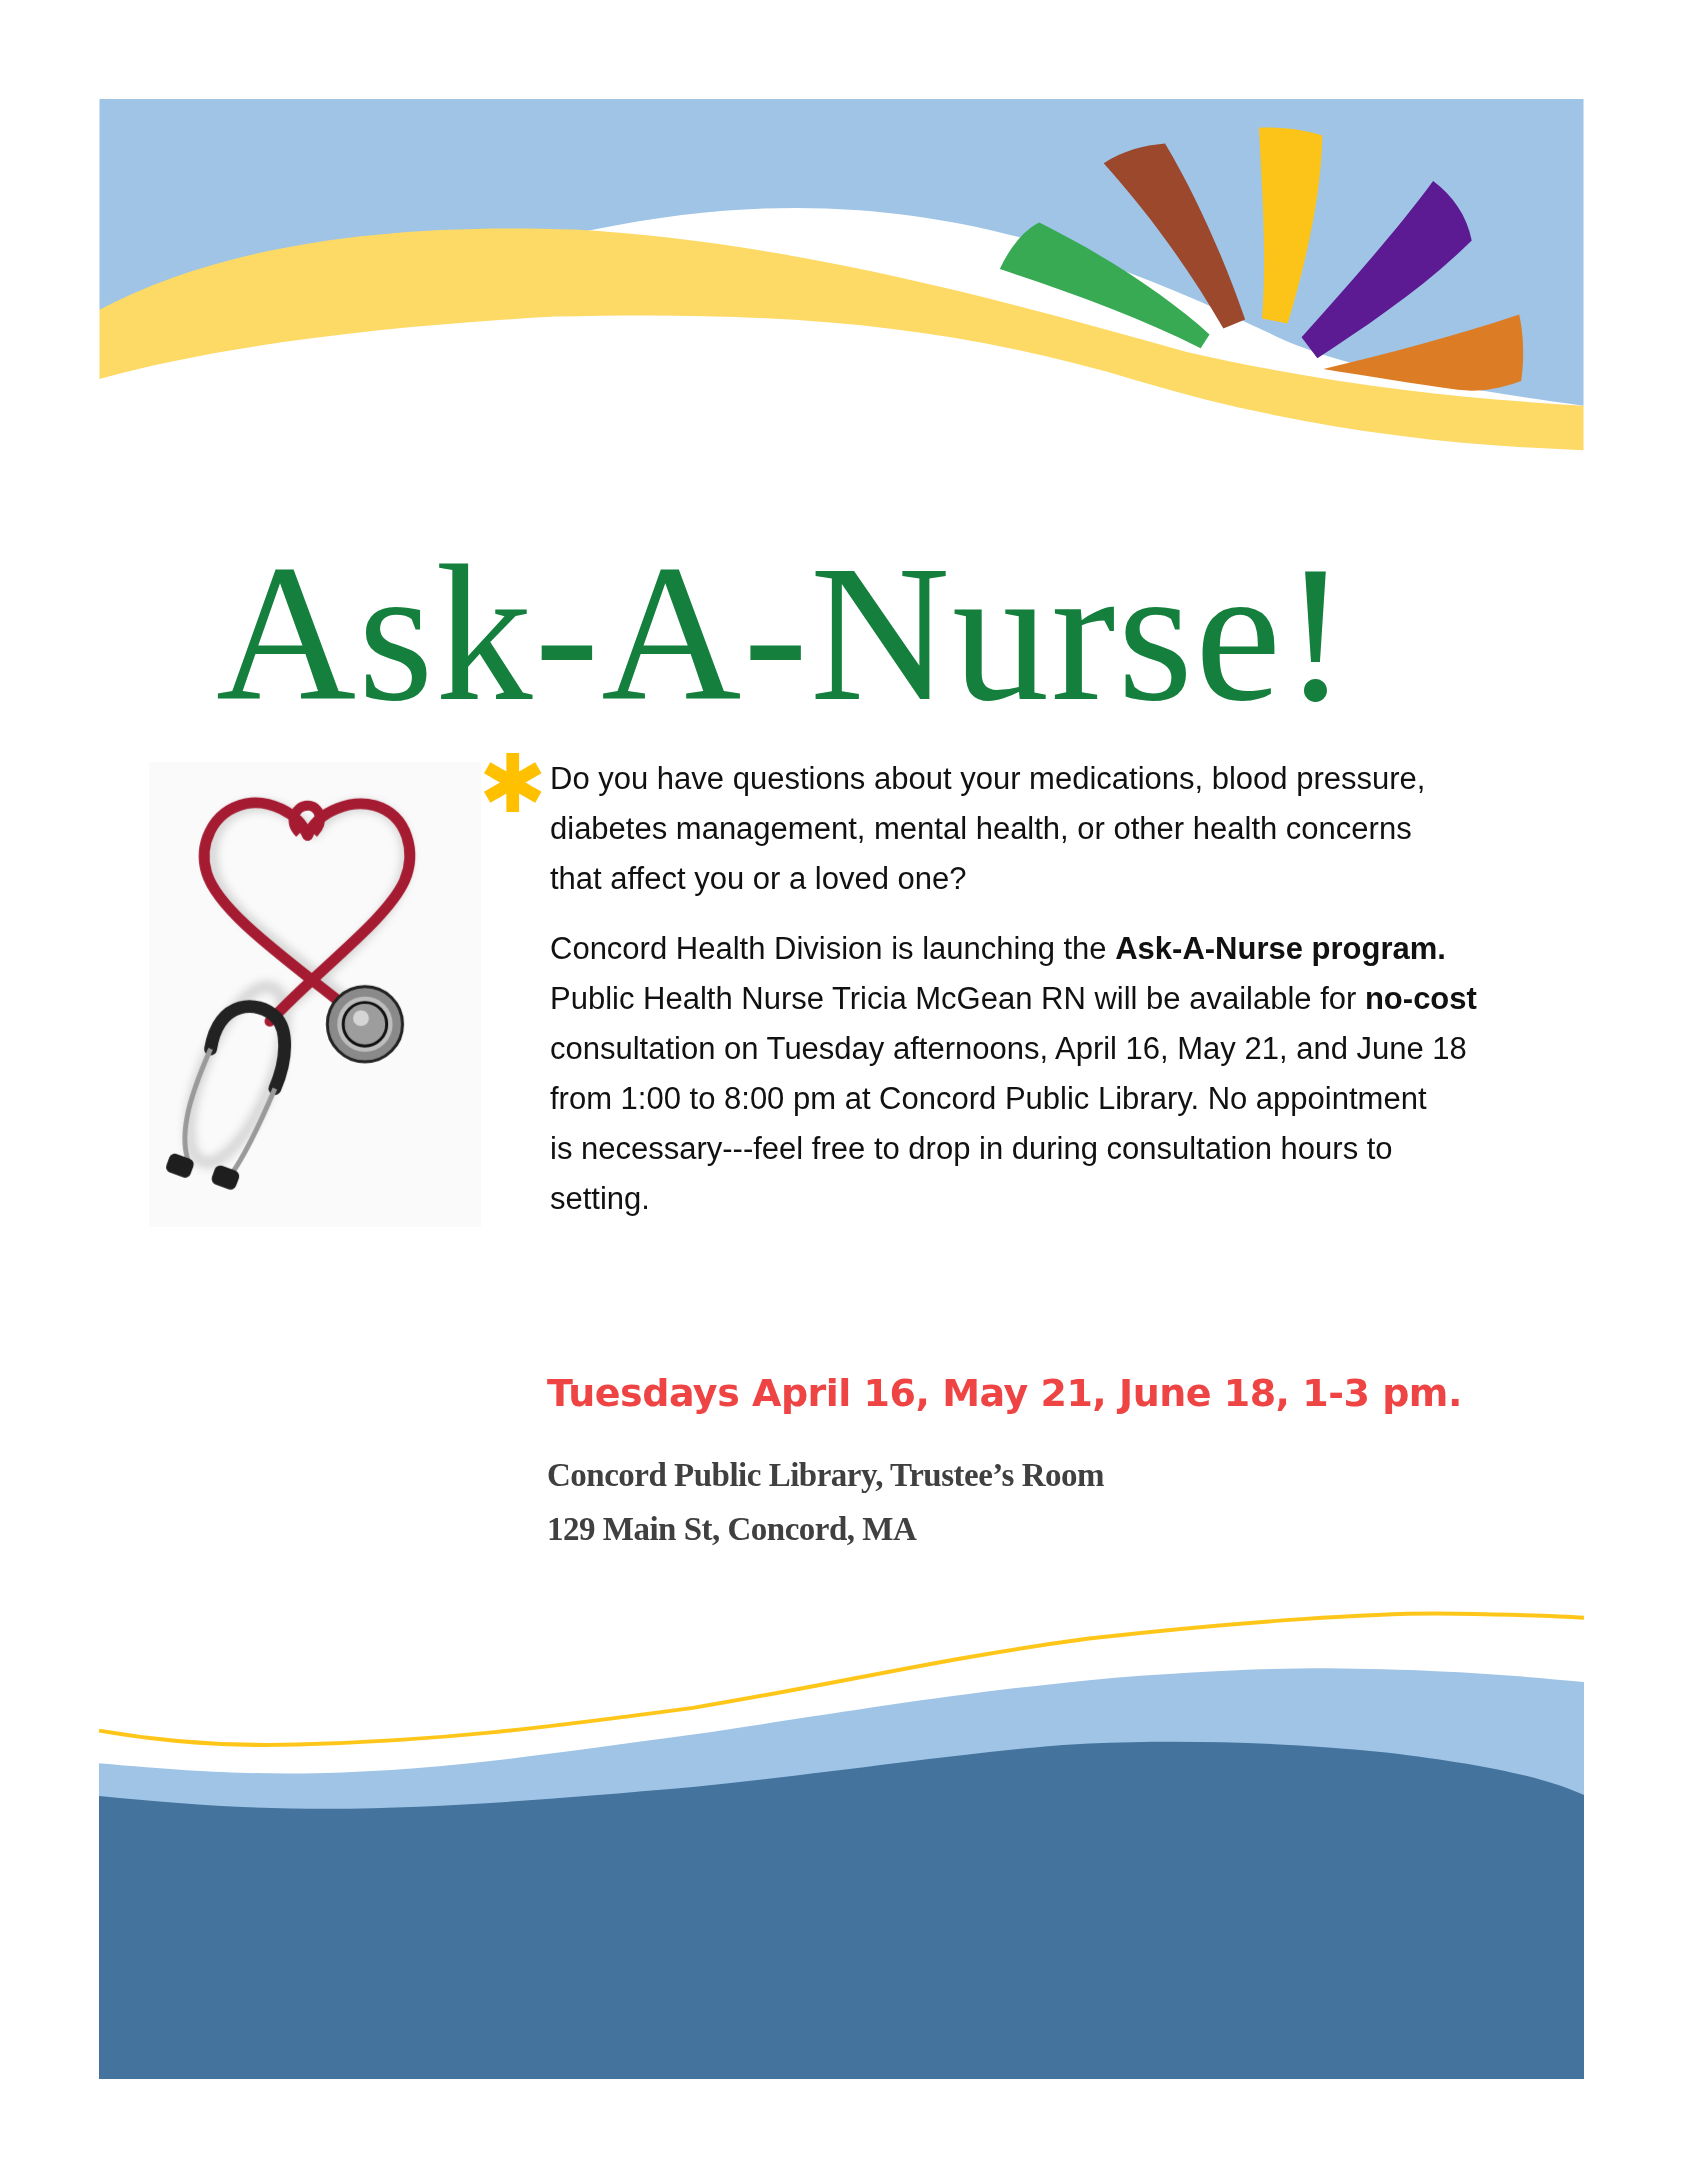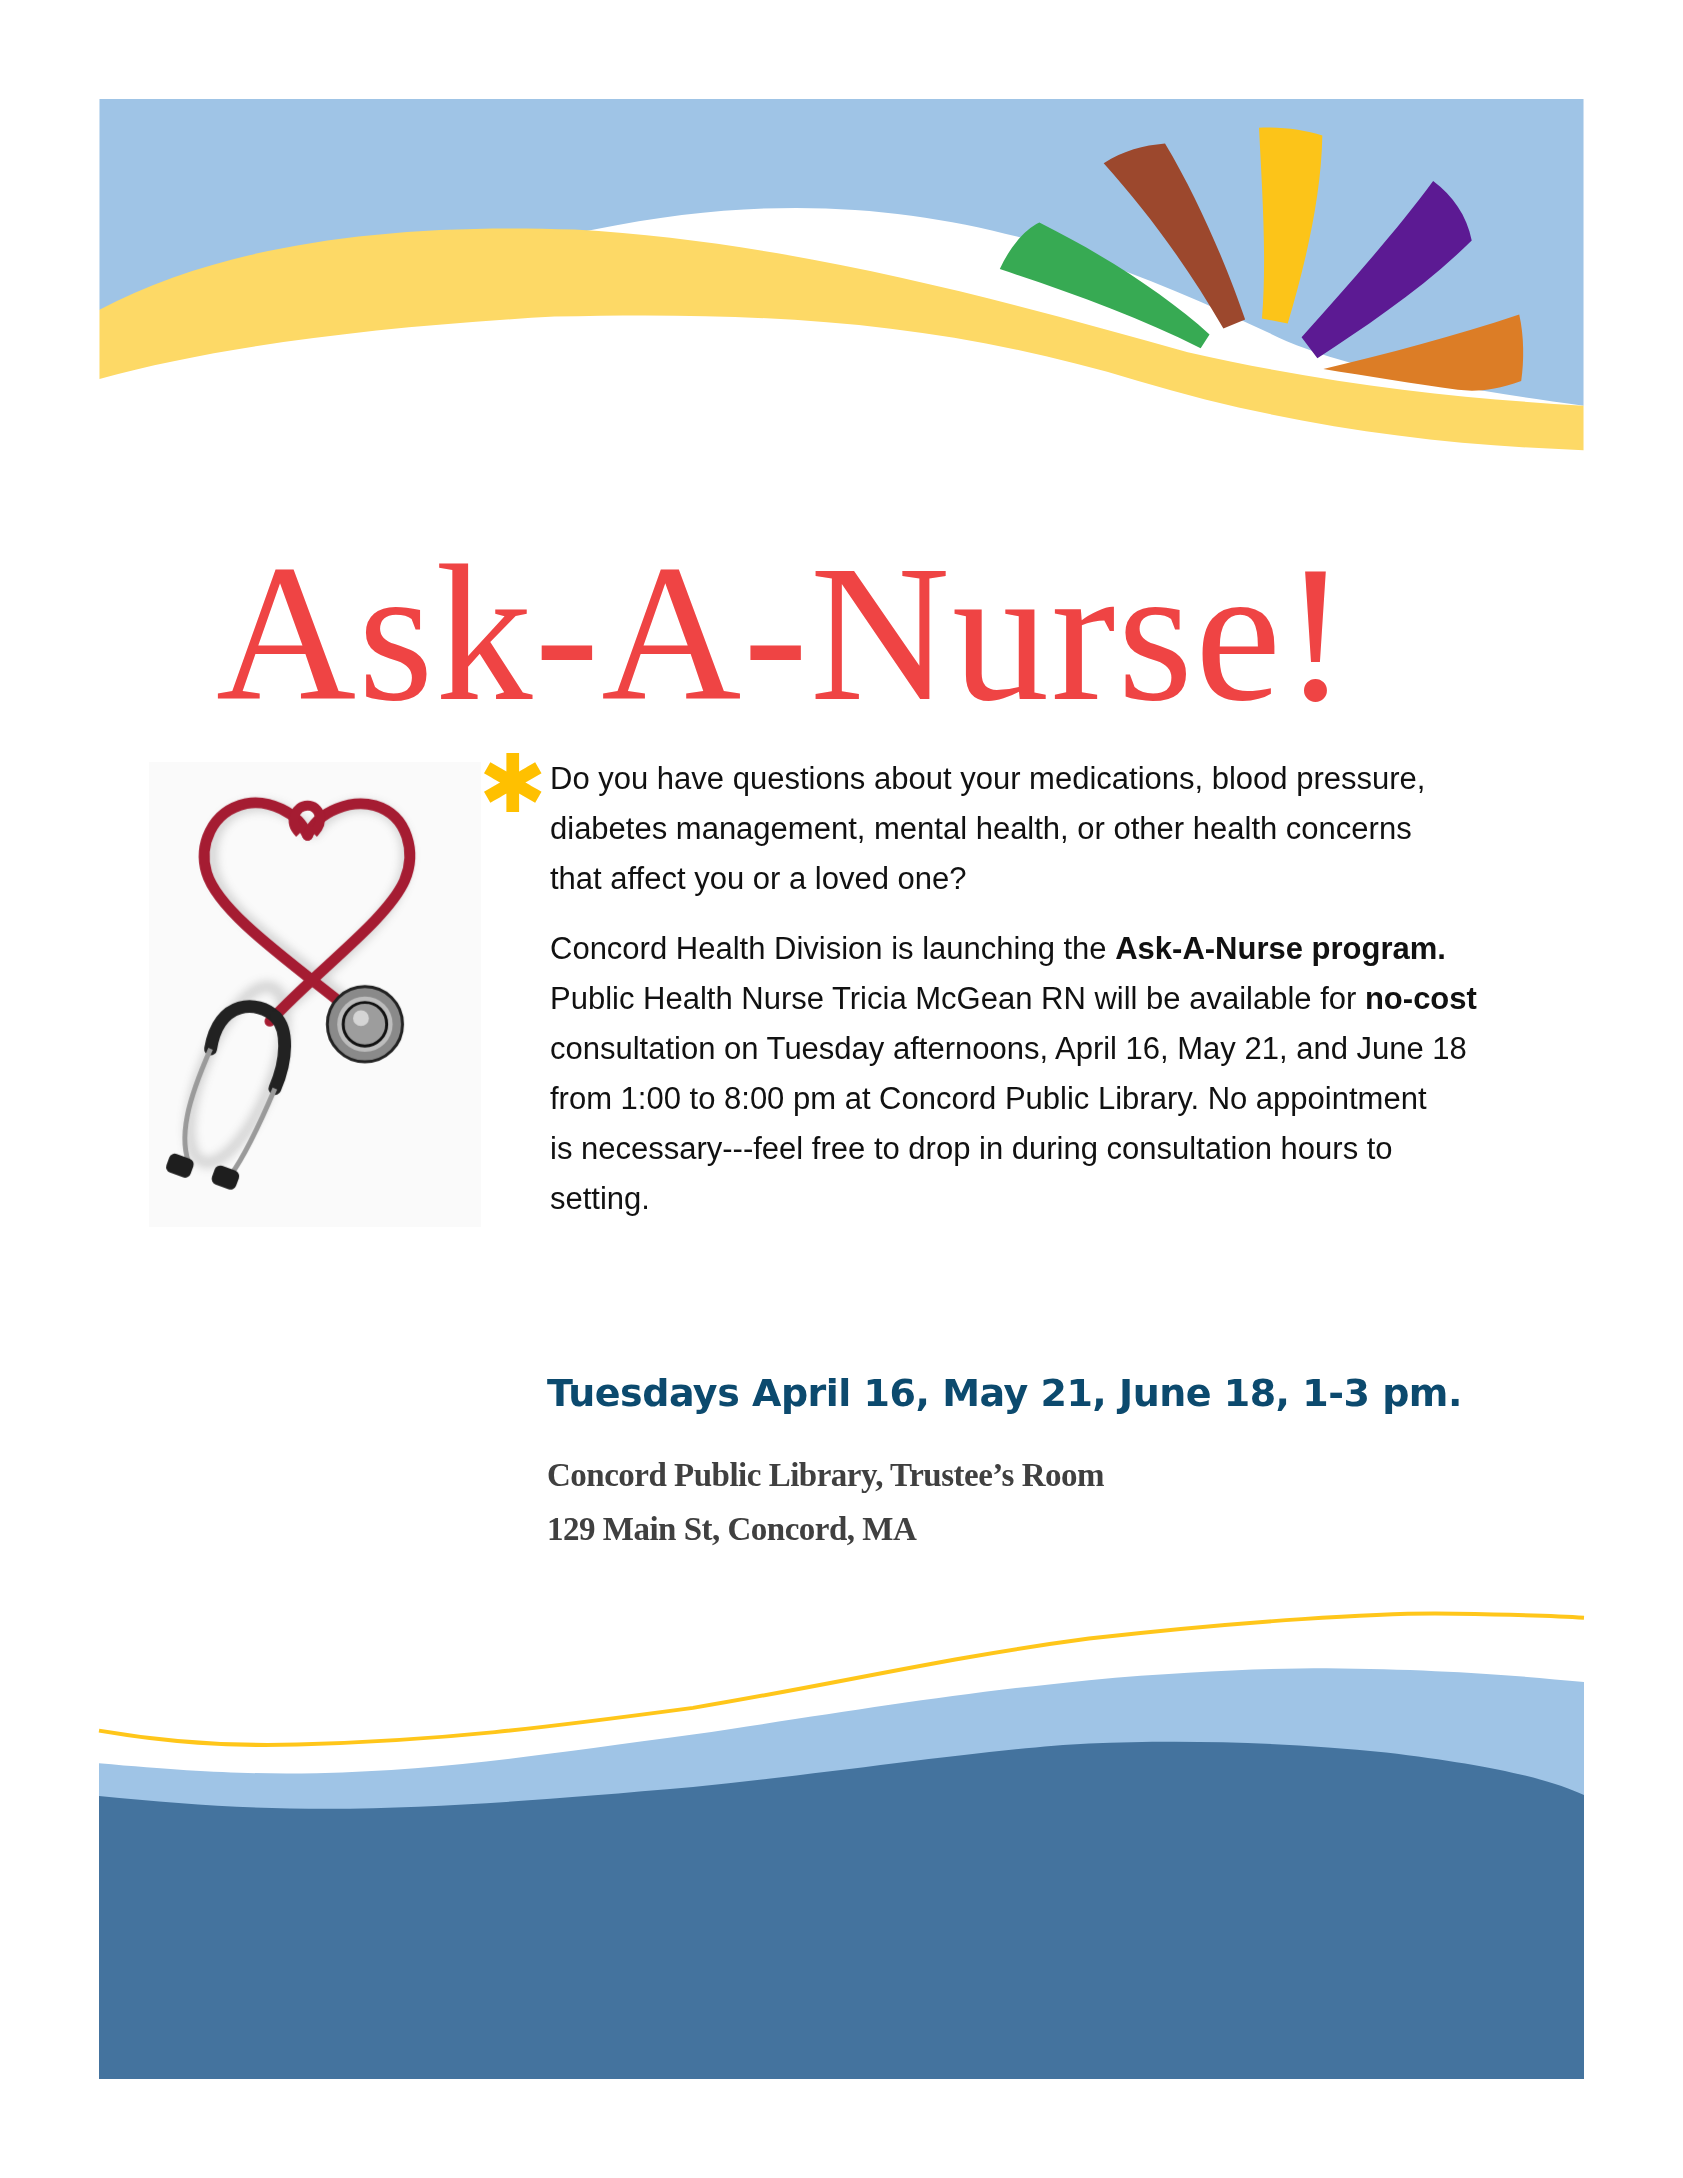--- a/index.html
+++ b/index.html
@@ -4,21 +4,21 @@
 <style>
   html, body { margin: 0; padding: 0; background: #ffffff; }
   body { width: 1683px; height: 2178px; position: relative; overflow: hidden; }
   .layer { position: absolute; left: 0; top: 0; }
   #header-art { left: 0; top: 0; width: 1683px; height: 465px; }
   #footer-art { left: 0; top: 1584px; width: 1683px; height: 515px; }
   .title {
     position: absolute; left: 216px; top: 515px; margin: 0;
     font-family: "Liberation Serif", "DejaVu Serif", serif;
     font-weight: normal; font-size: 194px; line-height: 238px;
-    color: #ef4444; letter-spacing: 2px; white-space: nowrap;
+    color: #15803d; letter-spacing: 2px; white-space: nowrap;
   }
   .photo {
     position: absolute; left: 149px; top: 762px; width: 332px; height: 465px;
     background: #fafafa;
   }
   .asterisk {
     position: absolute; left: 479px; top: 744px; width: 46px; height: 59px;
     font-family: "DejaVu Sans", sans-serif; font-size: 81px; line-height: 81px;
     color: #FFC000; font-weight: bold;
   }
@@ -26,21 +26,21 @@
     position: absolute; left: 550px; top: 754px; width: 1010px;
     font-family: "Liberation Sans", "DejaVu Sans", sans-serif;
     font-size: 31px; line-height: 50px; color: #111111;
   }
   .body-text p { margin: 0 0 20px 0; }
   .body-text .line { display: block; white-space: nowrap; }
   .body-text b { font-weight: bold; }
   .event-when {
     position: absolute; left: 547px; top: 1364px; margin: 0;
     font-family: "DejaVu Sans", sans-serif; font-weight: bold;
-    font-size: 38px; line-height: 59px; color: #0c4a6e; white-space: nowrap;
+    font-size: 38px; line-height: 59px; color: #ef4444; white-space: nowrap;
     letter-spacing: -0.5px;
   }
   .event-where {
     position: absolute; left: 547px; top: 1448px;
     font-family: Liberation Serif, serif; font-weight: bold;
     font-size: 33px; line-height: 54px; color: #404040; white-space: nowrap;
     letter-spacing: -0.5px;
   }
   .event-where span { display: block; }
 </style>

